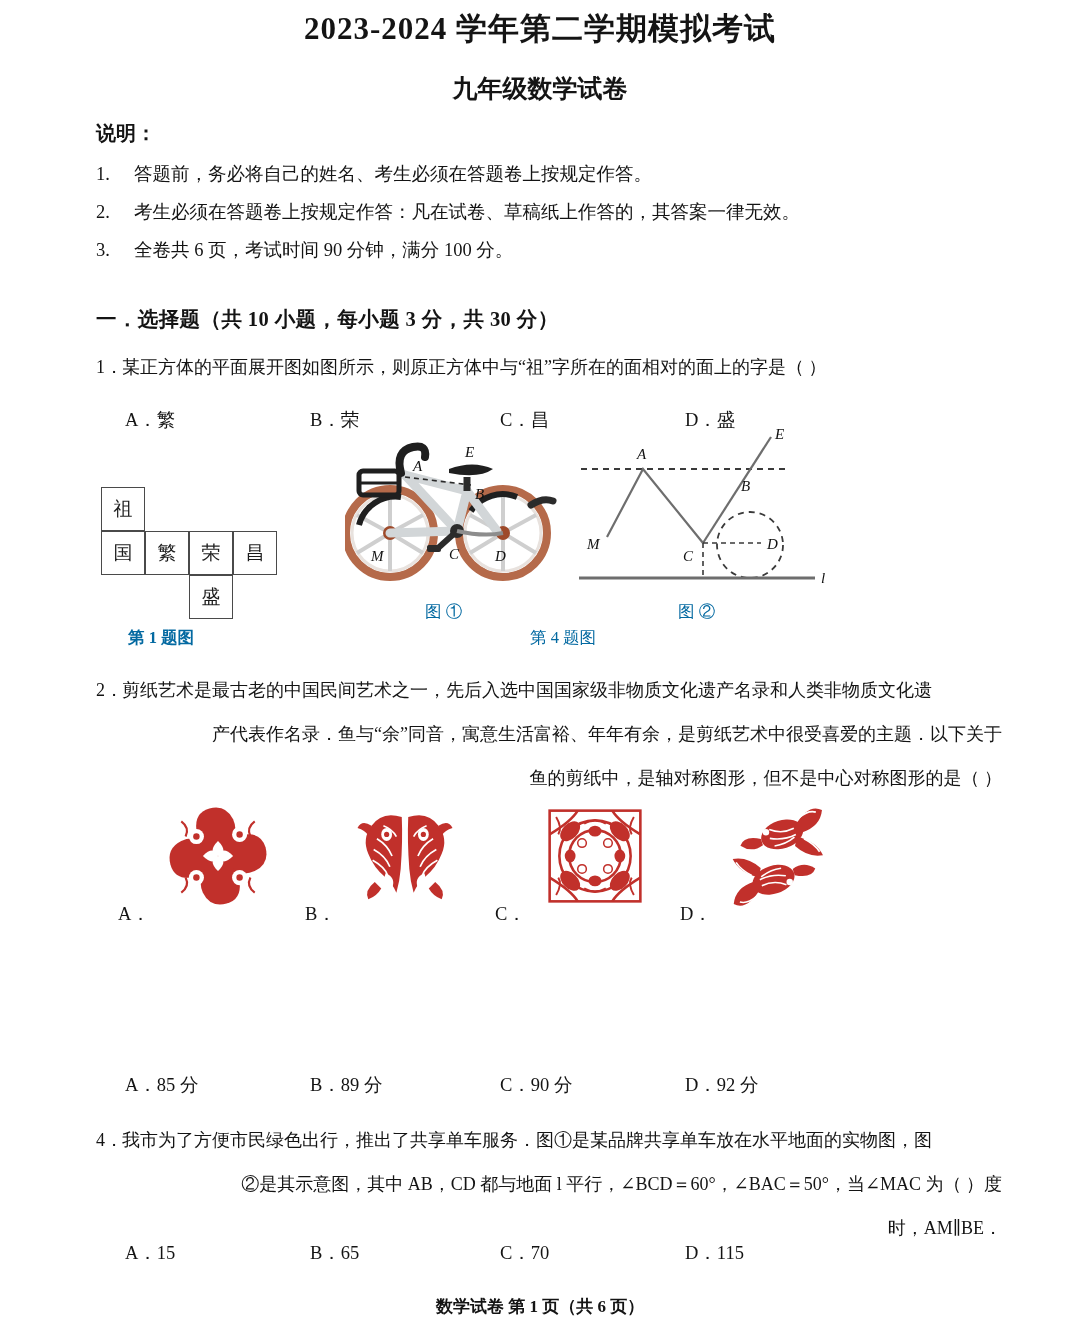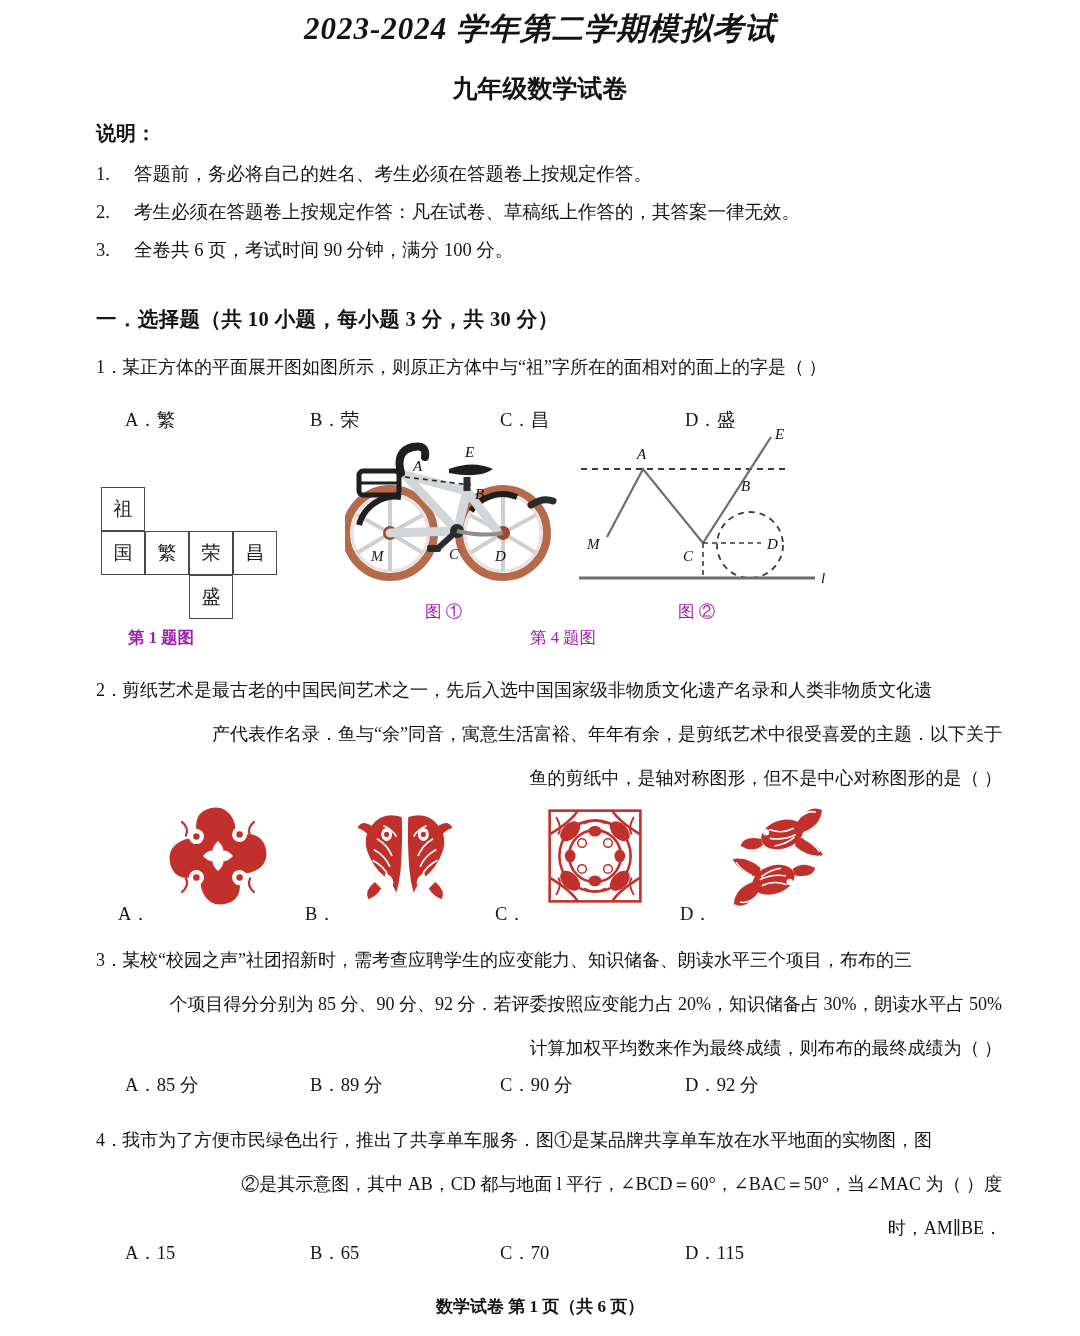--- a/index.html
+++ b/index.html
@@ -24,21 +24,20 @@
 
   
   .doc-title {
     position: absolute;
     left: 0; right: 0;
     top: 8px;
     text-align: center;
     font-size: 31px;
     font-weight: bold;
     letter-spacing: 1px;
-    font-style: italic;
   }
   .doc-subtitle {
     position: absolute;
     left: 0; right: 0;
     top: 72px;
     text-align: center;
     font-size: 25px;
     font-weight: bold;
   }
 
@@ -136,21 +135,21 @@
     font-size: 19px;
     line-height: 42px;
     text-align: center;
     color: #1c1c1c;
     background: #fff;
   }
   .cap {
     position: absolute;
     font-size: 16.5px;
     white-space: nowrap;
-    color: #a21caf;
+    color: #0369a1;
   }
 
   
   .bike-fig {
     position: absolute;
     left: 345px;
     top: 8px;
     width: 230px;
     height: 160px;
   }
@@ -506,27 +505,20 @@
           </g>
         </g>
         <g fill="#ffffff">
           <circle cx="37" cy="28" r="3"></circle>
           <circle cx="59" cy="74" r="3"></circle>
         </g>
       </svg>
     </div>
   </div>
 
-  <div class="q" style="top:938px;">
-    <div class="q-line">
-      <span class="q-num">3．</span><span>某校“校园之声”社团招新时，需考查应聘学生的应变能力、知识储备、朗读水平三个项目，布布的三</span>
-    </div>
-    <div class="q-line indent">个项目得分分别为 85 分、90 分、92 分．若评委按照应变能力占 20%，知识储备占 30%，朗读水平占 50%</div>
-    <div class="q-line indent">计算加权平均数来作为最终成绩，则布布的最终成绩为（      ）</div>
-  </div>
   <div class="opt-row" style="top:1072px;">
     <span class="opt opt-a">A．85 分</span>
     <span class="opt opt-b">B．89 分</span>
     <span class="opt opt-c">C．90 分</span>
     <span class="opt opt-d">D．92 分</span>
   </div>
 
   <div class="q" style="top:1118px;">
     <div class="q-line">
       <span class="q-num">4．</span><span>我市为了方便市民绿色出行，推出了共享单车服务．图①是某品牌共享单车放在水平地面的实物图，图</span>

